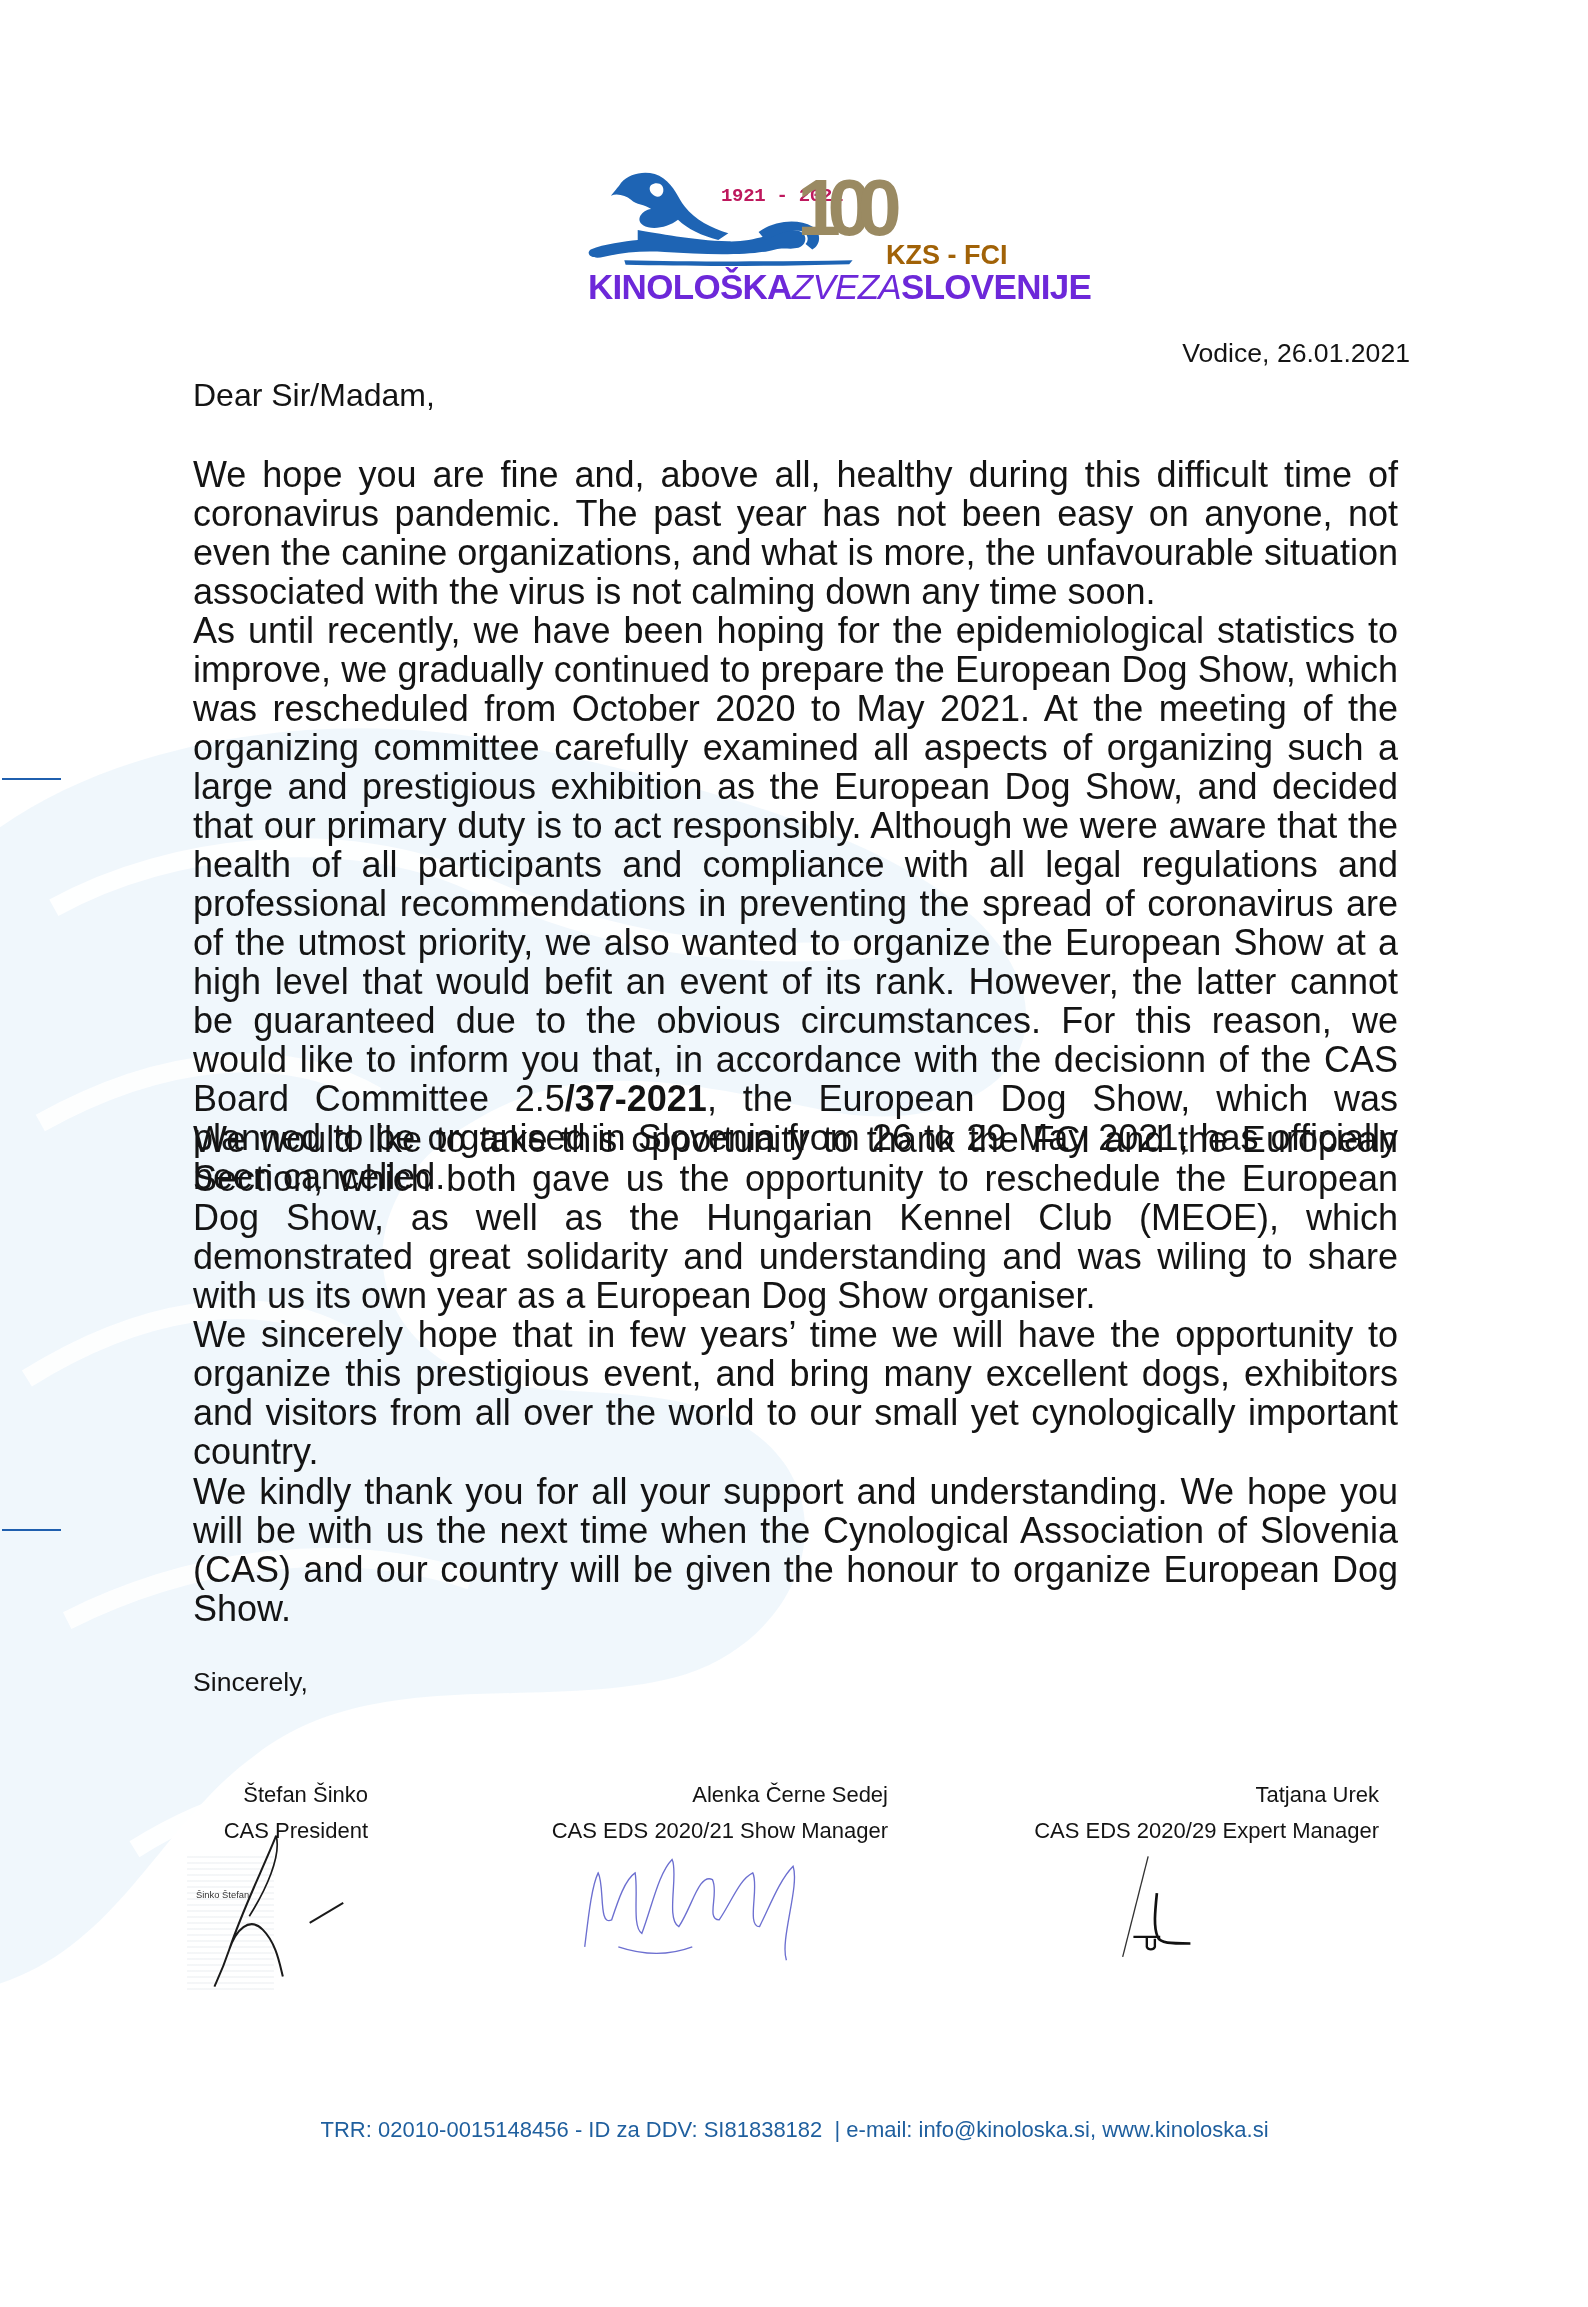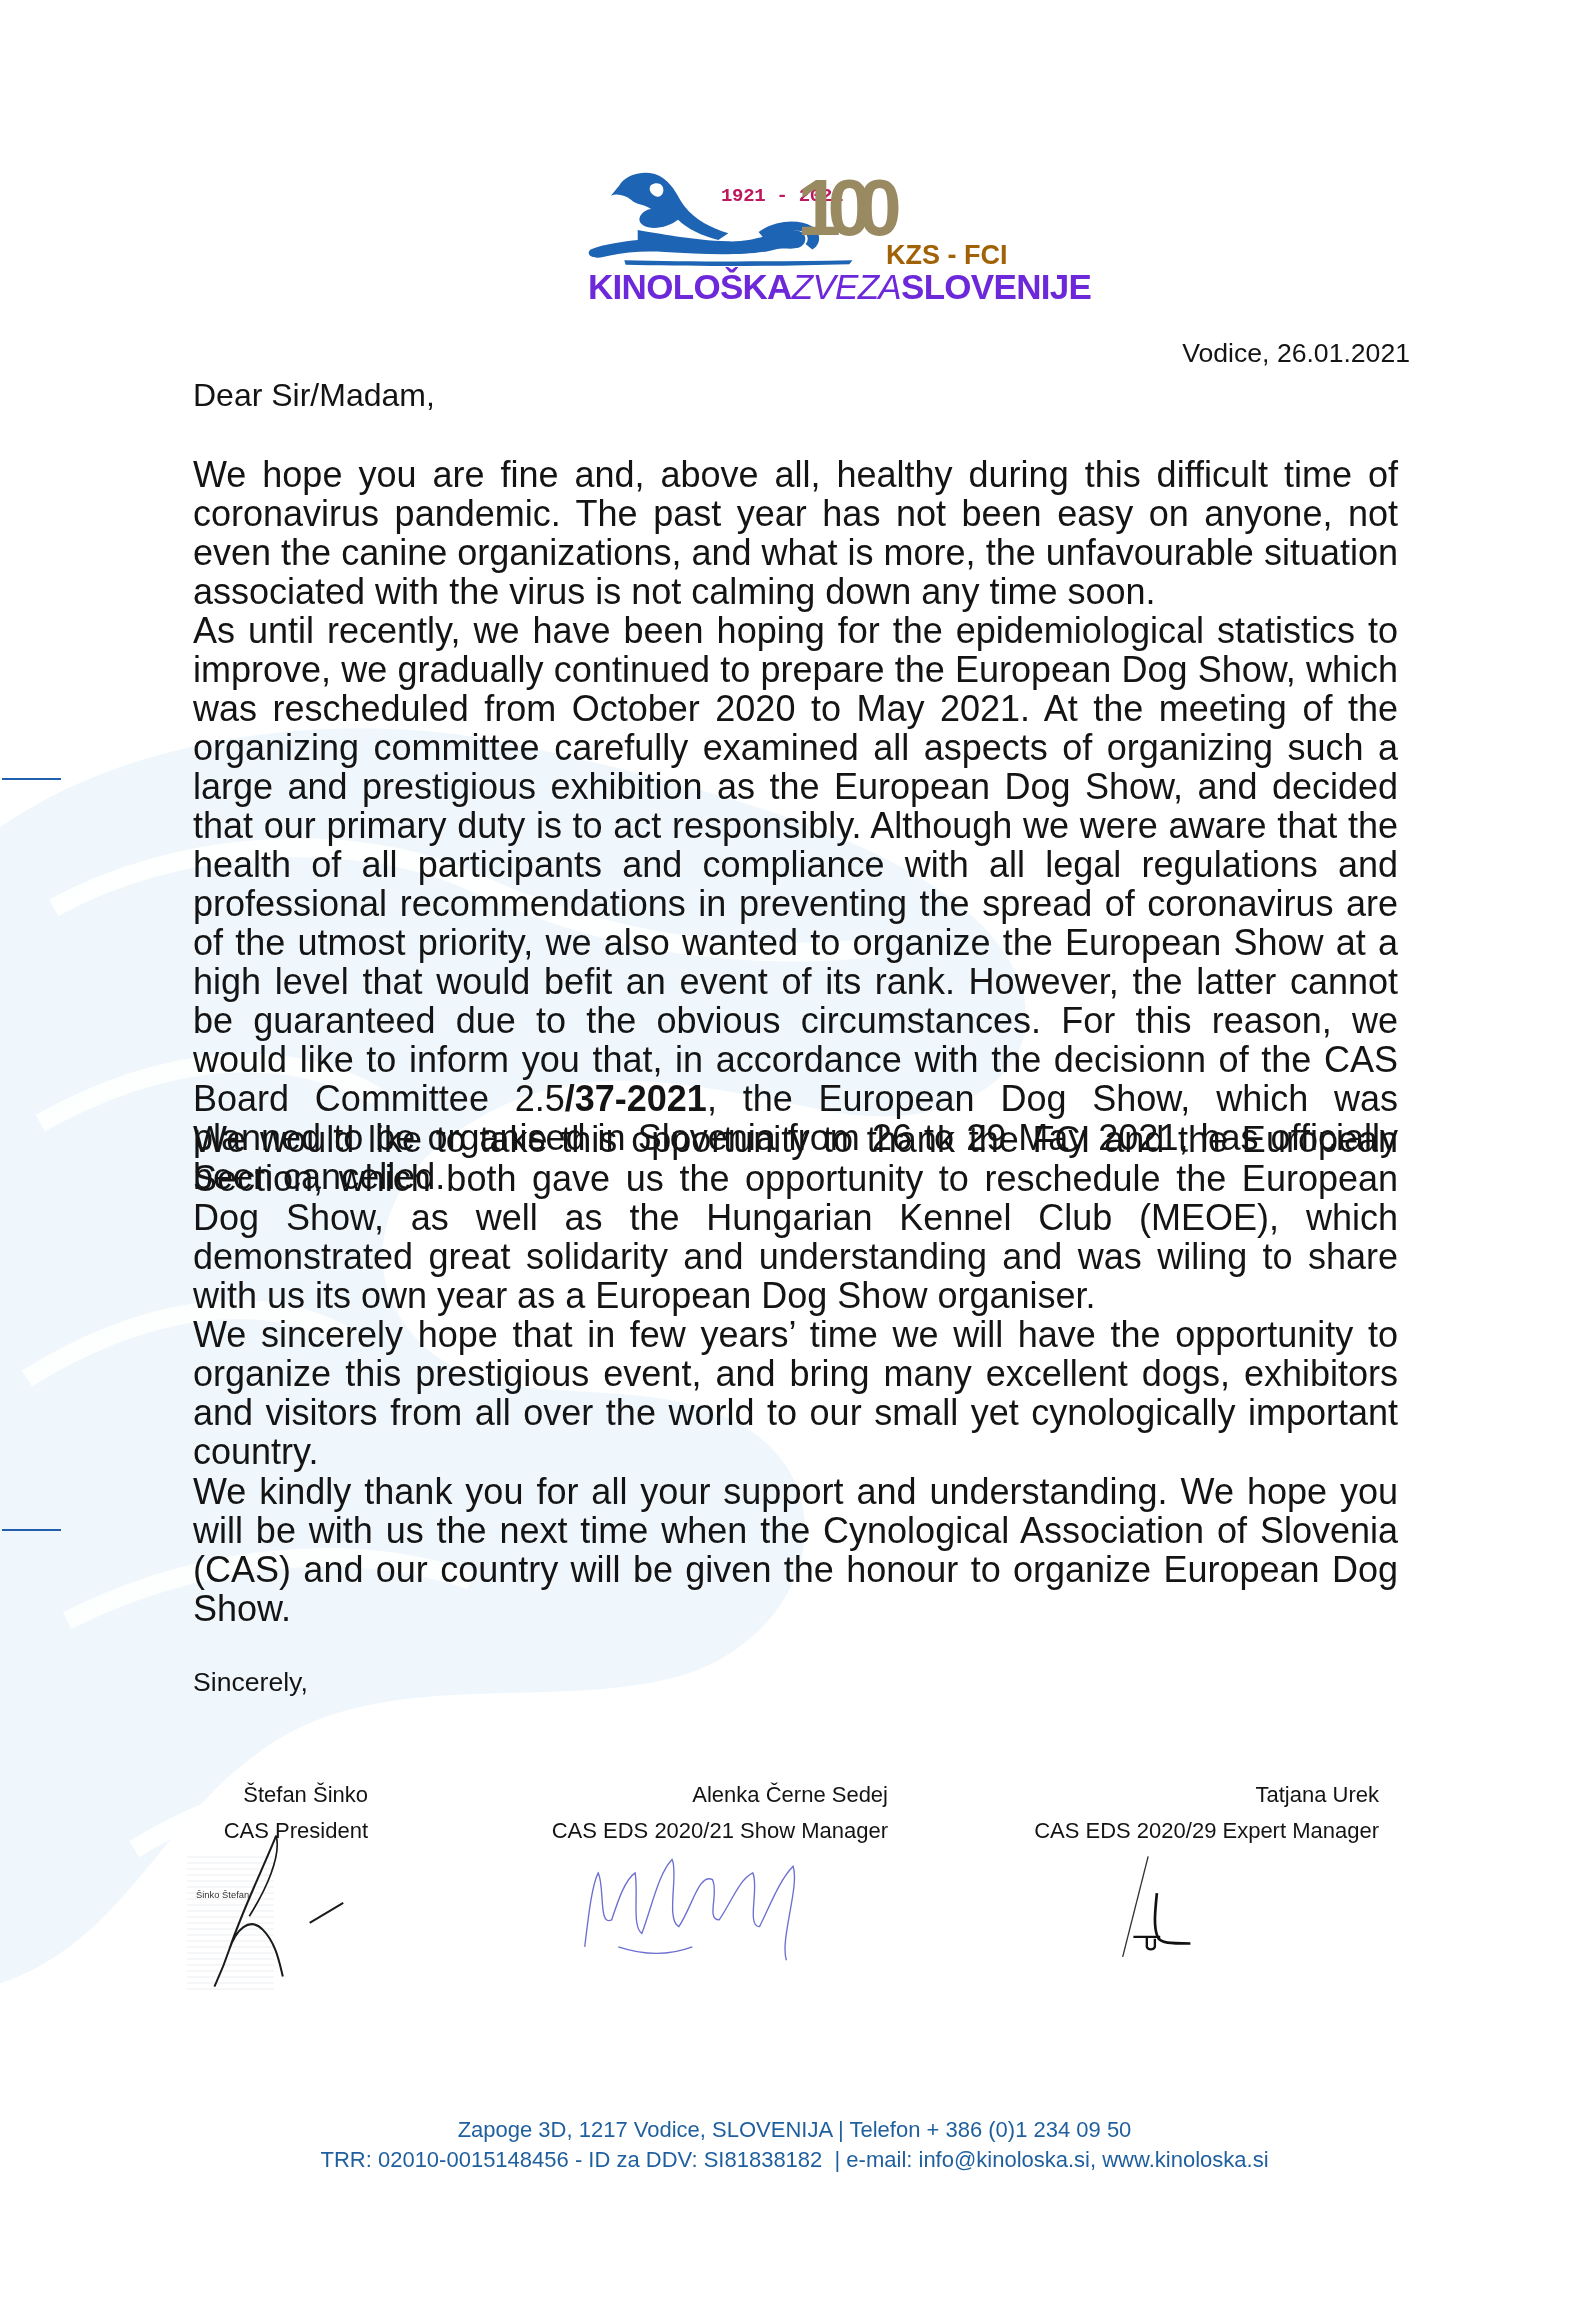--- a/index.html
+++ b/index.html
@@ -107,16 +107,15 @@
   <path d="M60,150 C90,160 130,165 170,150" fill="none" stroke="#6c6fd0" stroke-width="2"></path>
 </svg>
 
 <svg class="sig" style="left:1120px; top:1853px;" width="114" height="114" viewBox="0 0 170 170" xmlns="http://www.w3.org/2000/svg">
   <path d="M42,5 L4,155" fill="none" stroke="#333" stroke-width="2"></path>
   <path d="M55,60 C52,90 50,110 56,125 C60,135 75,135 105,135" fill="none" stroke="#111" stroke-width="4"></path>
   <path d="M20,125 L60,125 M40,125 L40,140 C42,145 50,145 52,140 L52,128" fill="none" stroke="#111" stroke-width="3.5"></path>
 </svg>
 
 <div class="footer" style="top:2115px;">
-  <span class="line">Zapoge 3D, 1217 Vodice, SLOVENIJA | Telefon + 386 (0)1 234 09 50</span>
   <span class="line">TRR: 02010-0015148456 - ID za DDV: SI81838182  | e-mail: info@kinoloska.si, www.kinoloska.si</span>
 </div>
 
 
 </body></html>

